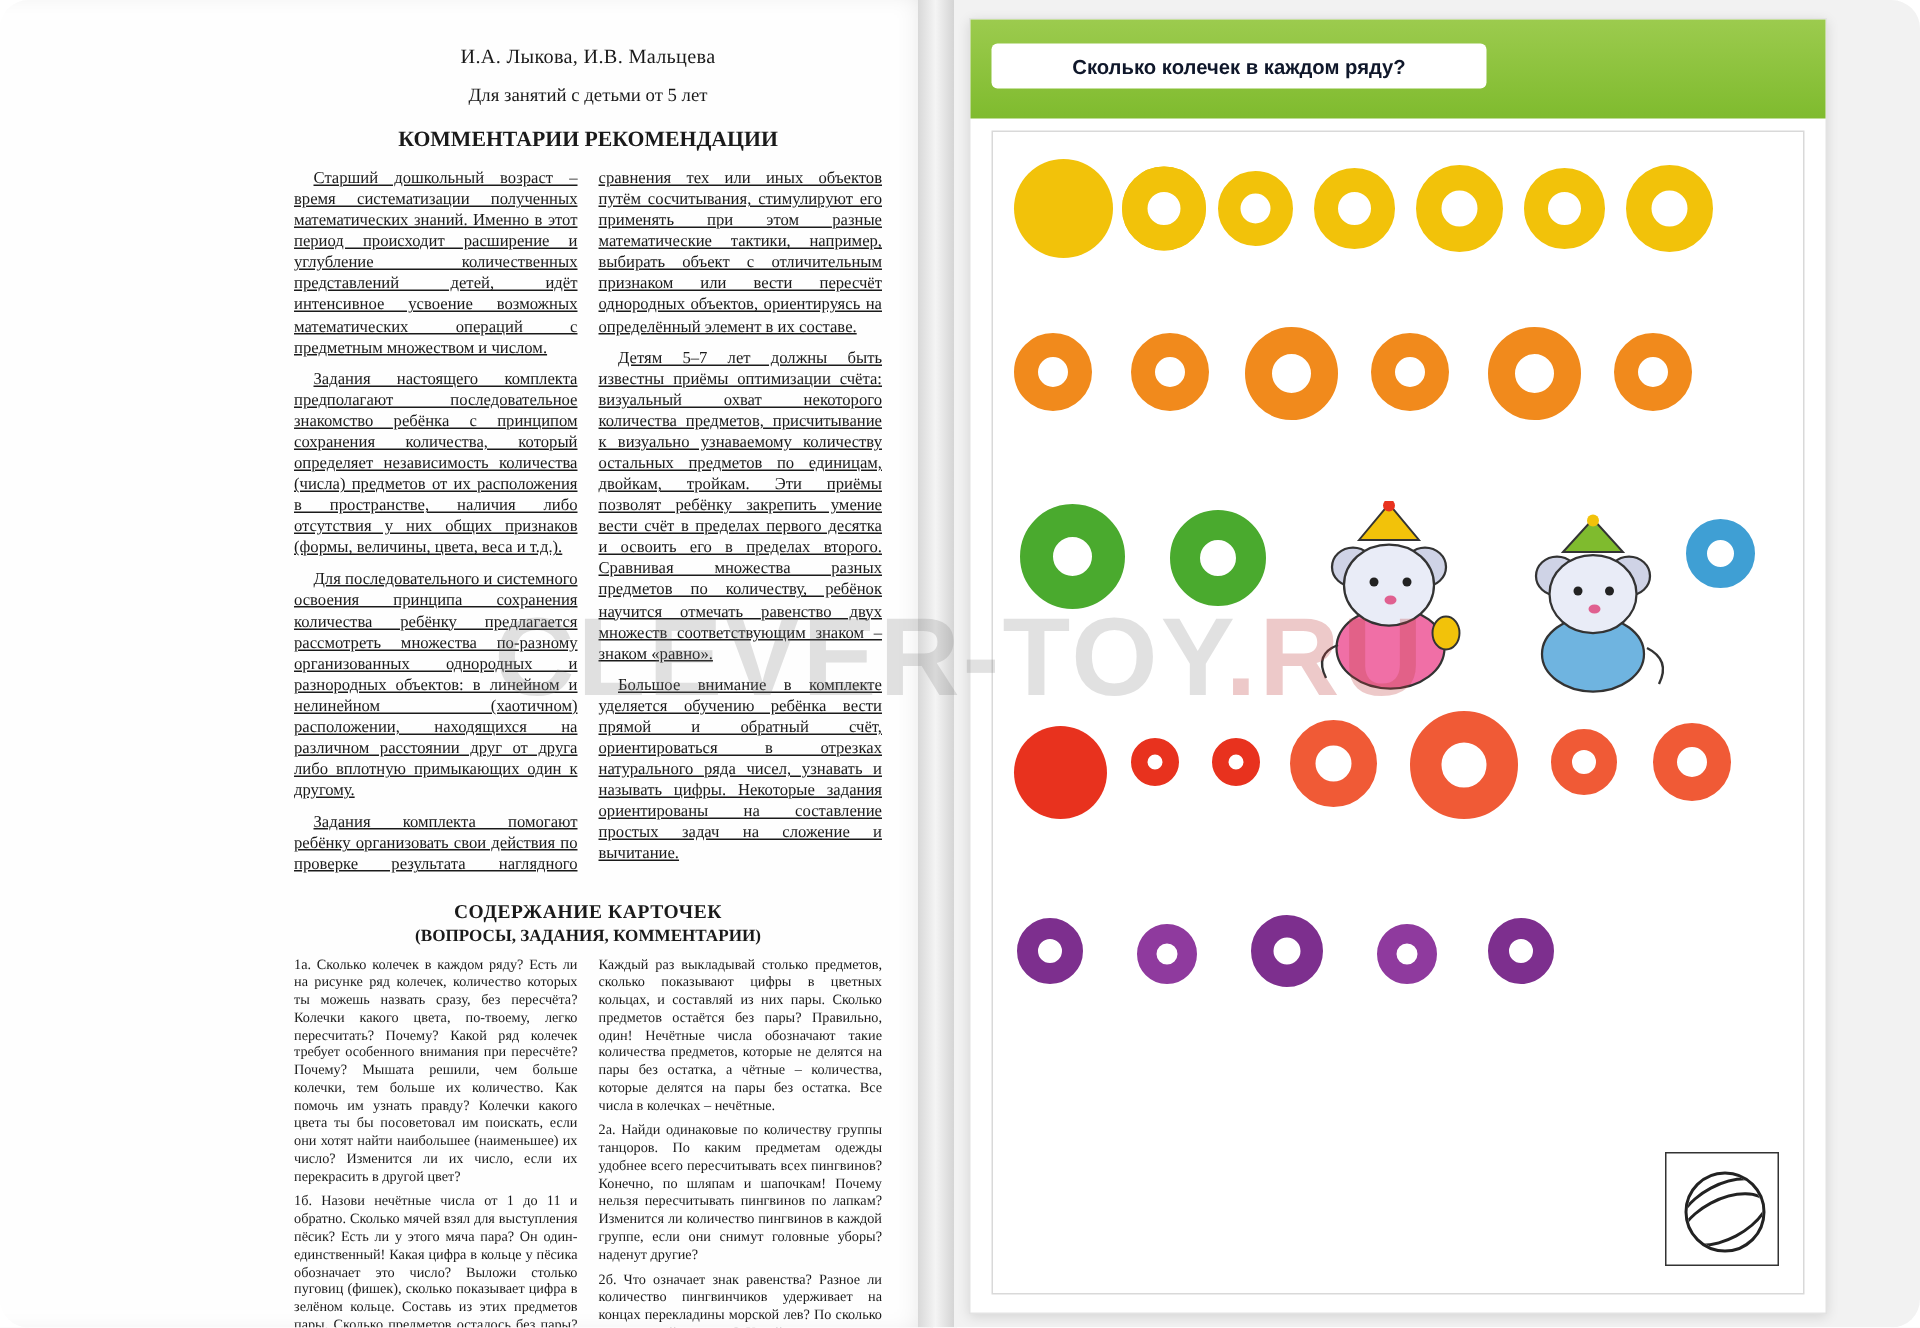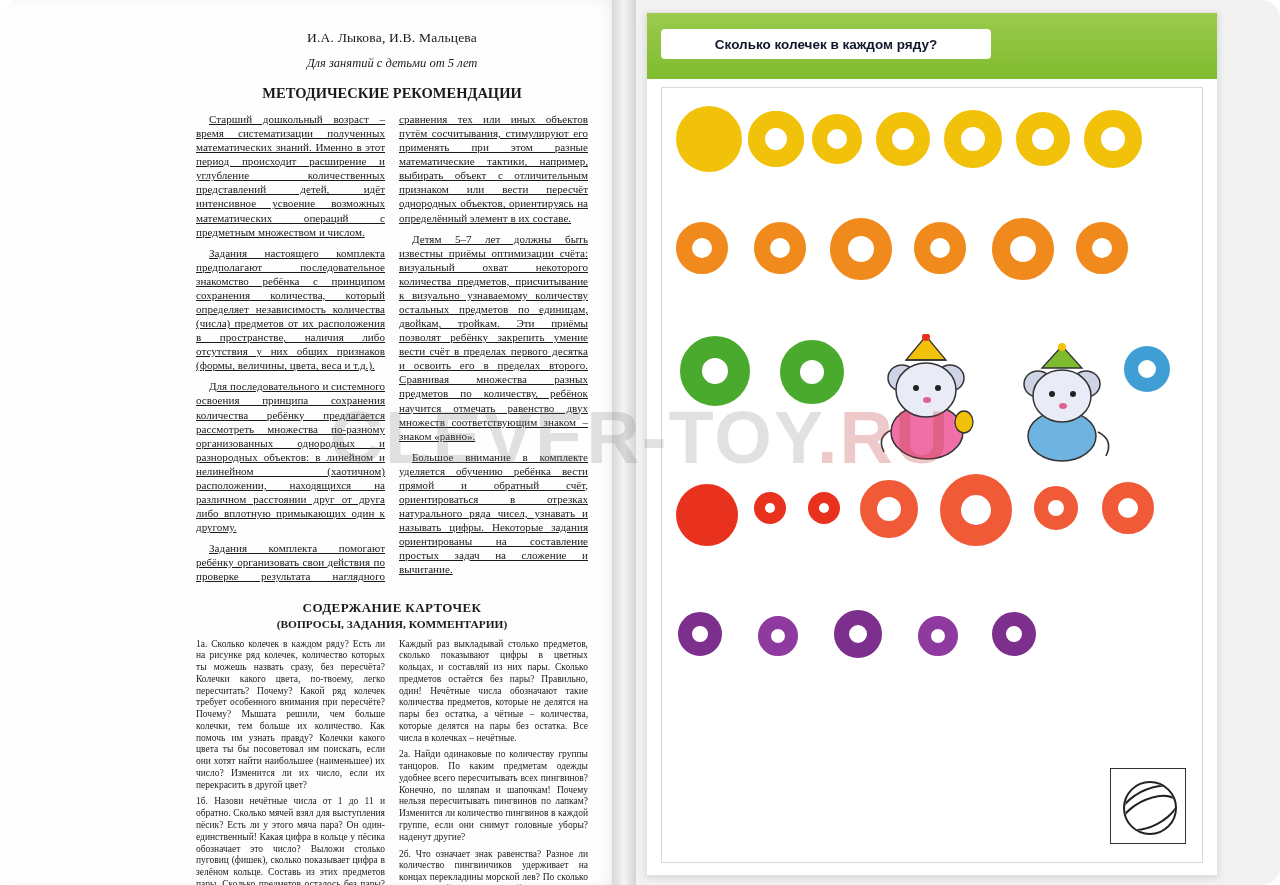--- a/index.html
+++ b/index.html
@@ -45,21 +45,20 @@
   .main-title {
     font-size: 21px;
     font-weight: bold;
     text-align: center;
     margin-bottom: 3px;
   }
   .subtitle {
     font-size: 12.5px;
     text-align: center;
     margin-bottom: 14px;
-    font-style: italic;
   }
   .section-head {
     font-size: 14.5px;
     font-weight: bold;
     text-align: center;
     margin-bottom: 10px;
   }
   .two-col {
     column-count: 2;
     column-gap: 14px;
@@ -211,21 +210,21 @@
 </style>
 </head>
 <body>
 
 <div id="stage">
 
   <div class="left-page">
     <div class="left-inner">
       <div class="authors">И.А. Лыкова, И.В. Мальцева</div>
       <div class="subtitle">Для занятий с детьми от 5 лет</div>
-      <div class="section-head">МЕТОДИЧЕСКИЕ РЕКОМЕНДАЦИИ</div>
+      <div class="section-head">КОММЕНТАРИИ РЕКОМЕНДАЦИИ</div>
 
       <div class="two-col">
         <p>Старший дошкольный возраст – время систематизации полученных математических знаний. Именно в этот период происходит расширение и углубление количественных представлений детей, идёт интенсивное усвоение возможных математических операций с предметным множеством и числом.</p>
         <p>Задания настоящего комплекта предполагают последовательное знакомство ребёнка с принципом сохранения количества, который определяет независимость количества (числа) предметов от их расположения в пространстве, наличия либо отсутствия у них общих признаков (формы, величины, цвета, веса и т.д.).</p>
         <p> Для последовательного и системного освоения принципа сохранения количества ребёнку предлагается рассмотреть множества по-разному организованных однородных и разнородных объектов: в линейном и нелинейном (хаотичном) расположении, находящихся на различном расстоянии друг от друга либо вплотную примыкающих один к другому.</p>
         <p>Задания комплекта помогают ребёнку организовать свои действия по проверке результата наглядного сравнения тех или иных объектов путём сосчитывания, стимулируют его применять при этом разные математические тактики, например, выбирать объект с отличительным признаком или вести пересчёт однородных объектов, ориентируясь на определённый элемент в их составе.</p>
         <p>Детям 5–7 лет должны быть известны приёмы оптимизации счёта: визуальный охват некоторого количества предметов, присчитывание к визуально узнаваемому количеству остальных предметов по единицам, двойкам, тройкам. Эти приёмы позволят ребёнку закрепить умение вести счёт в пределах первого десятка и освоить его в пределах второго. Сравнивая множества разных предметов по количеству, ребёнок научится отмечать равенство двух множеств соответствующим знаком – знаком «равно».</p>
         <p>Большое внимание в комплекте уделяется обучению ребёнка вести прямой и обратный счёт, ориентироваться в отрезках натурального ряда чисел, узнавать и называть цифры. Некоторые задания ориентированы на составление простых задач на сложение и вычитание.</p>
       </div>
 

